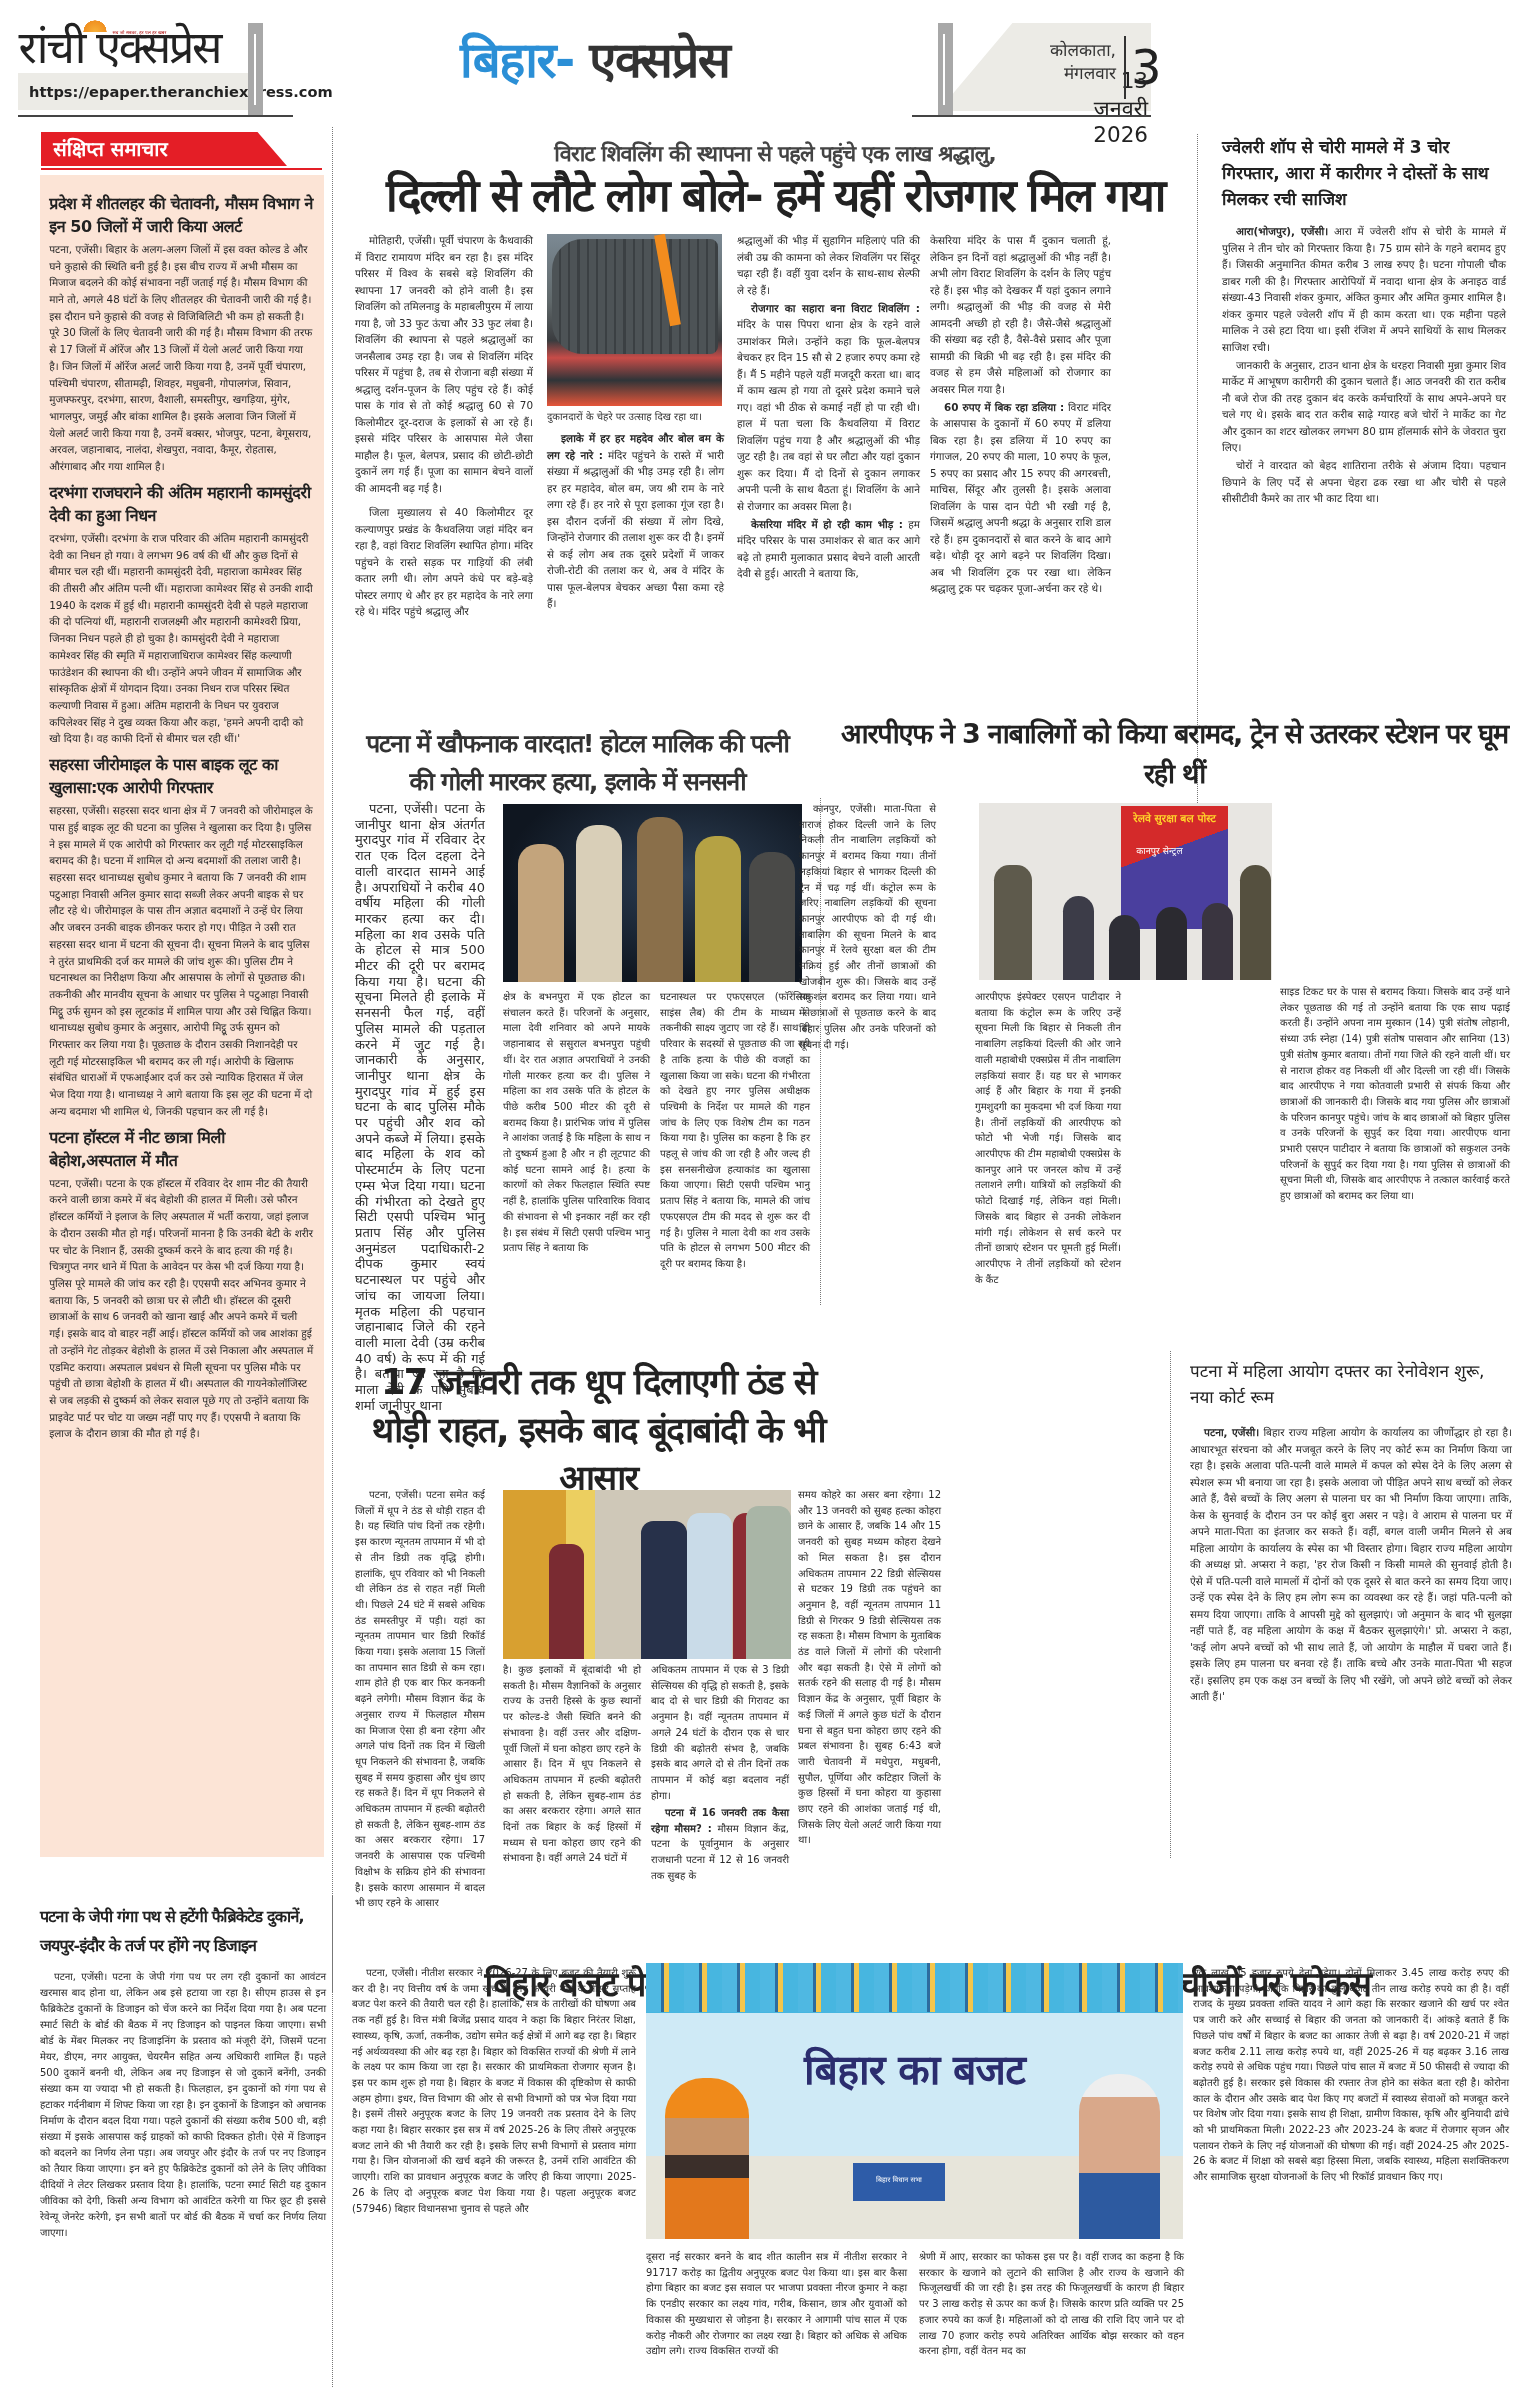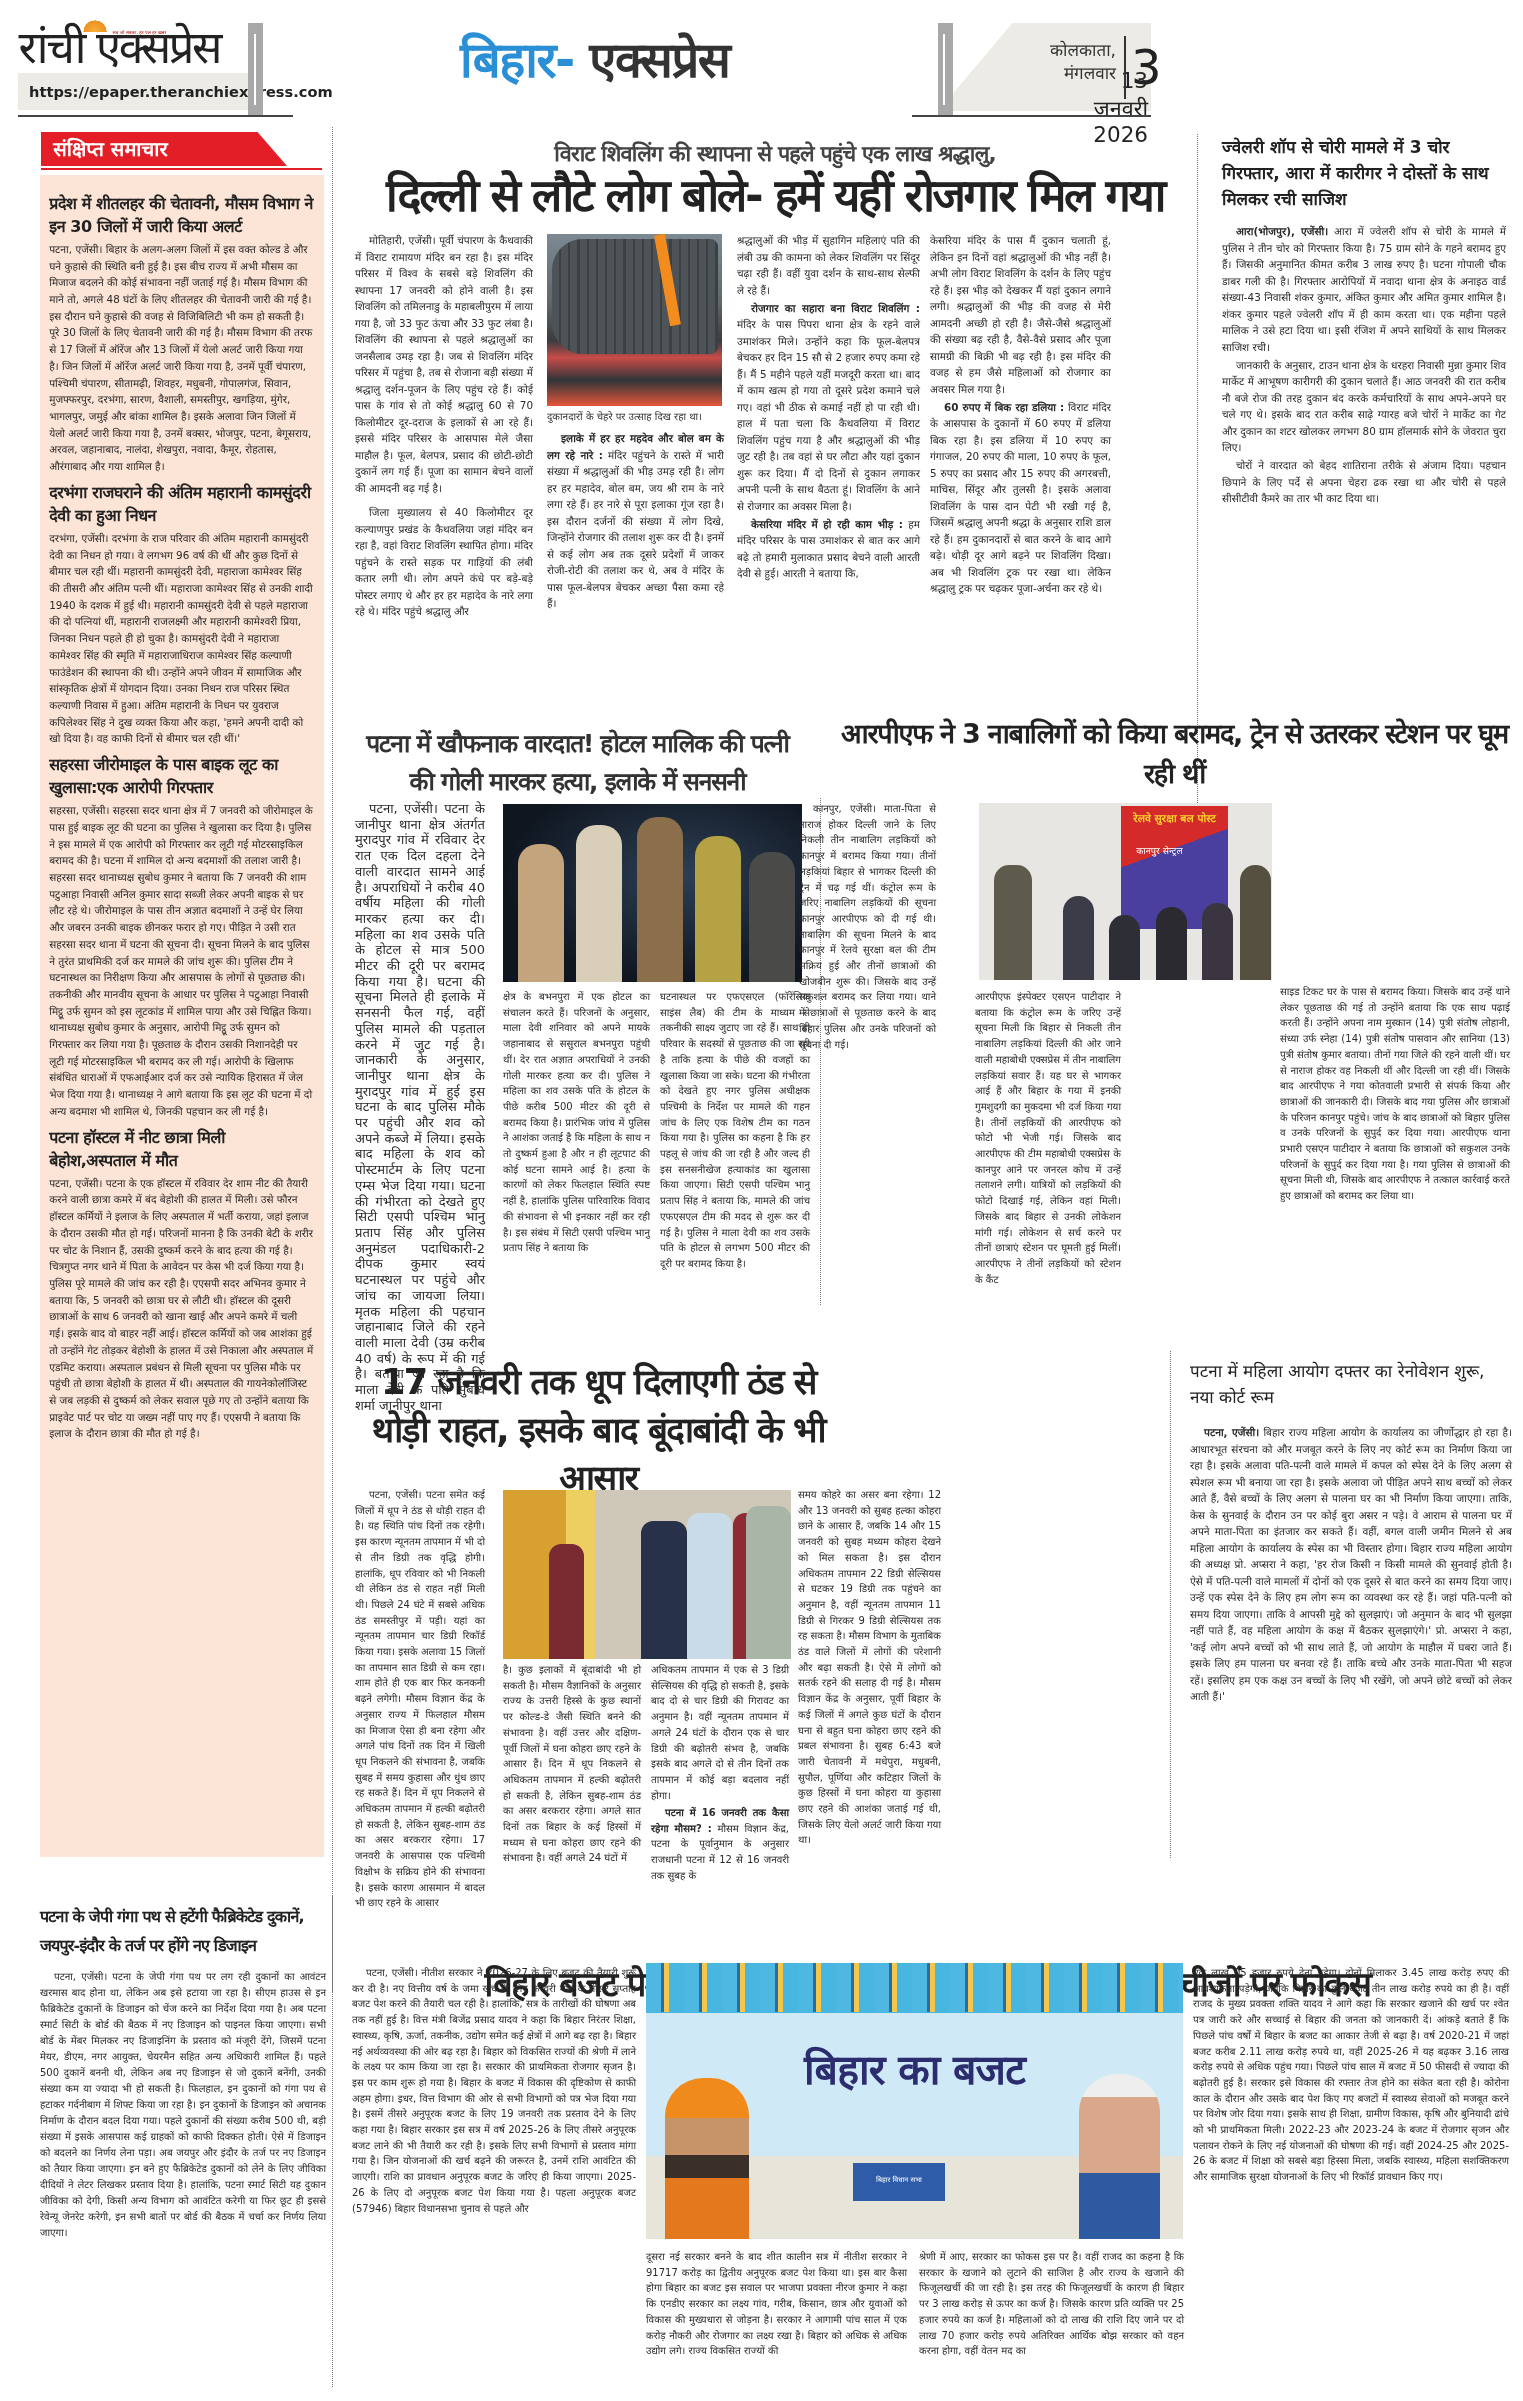--- a/index.html
+++ b/index.html
@@ -115,21 +115,21 @@
 <div id="dateline1" class="abs">कोलकाता, मंगलवार</div>
 <div id="dateline2" class="abs">13 जनवरी 2026</div>
 <div id="datesep" class="abs"></div>
 <div id="pagenum" class="abs">3</div>
 <div id="hline2" class="abs"></div>
 
 <div id="brief-tab" class="abs"><span>संक्षिप्त समाचार</span></div>
 <div id="brief-line" class="abs"></div>
 <div id="brief-box" class="abs">
   <article>
-    <h3>प्रदेश में शीतलहर की चेतावनी, मौसम विभाग ने इन 30 जिलों में जारी किया अलर्ट</h3>
+    <h3>प्रदेश में शीतलहर की चेतावनी, मौसम विभाग ने इन 50 जिलों में जारी किया अलर्ट</h3>
     <div class="body-text">पटना, एजेंसी। बिहार के अलग-अलग जिलों में इस वक्त कोल्ड डे और घने कुहासे की स्थिति बनी हुई है। इस बीच राज्य में अभी मौसम का मिजाज बदलने की कोई संभावना नहीं जताई गई है। मौसम विभाग की माने तो, अगले 48 घंटों के लिए शीतलहर की चेतावनी जारी की गई है। इस दौरान घने कुहासे की वजह से विजिबिलिटी भी कम हो सकती है। पूरे 30 जिलों के लिए चेतावनी जारी की गई है। मौसम विभाग की तरफ से 17 जिलों में ऑरेंज और 13 जिलों में येलो अलर्ट जारी किया गया है। जिन जिलों में ऑरेंज अलर्ट जारी किया गया है, उनमें पूर्वी चंपारण, पश्चिमी चंपारण, सीतामढ़ी, शिवहर, मधुबनी, गोपालगंज, सिवान, मुजफ्फरपुर, दरभंगा, सारण, वैशाली, समस्तीपुर, खगड़िया, मुंगेर, भागलपुर, जमुई और बांका शामिल है। इसके अलावा जिन जिलों में येलो अलर्ट जारी किया गया है, उनमें बक्सर, भोजपुर, पटना, बेगूसराय, अरवल, जहानाबाद, नालंदा, शेखपुरा, नवादा, कैमूर, रोहतास, औरंगाबाद और गया शामिल है।</div>
   </article>
   <article>
     <h3>दरभंगा राजघराने की अंतिम महारानी कामसुंदरी देवी का हुआ निधन</h3>
     <div class="body-text">दरभंगा, एजेंसी। दरभंगा के राज परिवार की अंतिम महारानी कामसुंदरी देवी का निधन हो गया। वे लगभग 96 वर्ष की थीं और कुछ दिनों से बीमार चल रही थीं। महारानी कामसुंदरी देवी, महाराजा कामेश्वर सिंह की तीसरी और अंतिम पत्नी थीं। महाराजा कामेश्वर सिंह से उनकी शादी 1940 के दशक में हुई थी। महारानी कामसुंदरी देवी से पहले महाराजा की दो पत्नियां थीं, महारानी राजलक्ष्मी और महारानी कामेश्वरी प्रिया, जिनका निधन पहले ही हो चुका है। कामसुंदरी देवी ने महाराजा कामेश्वर सिंह की स्मृति में महाराजाधिराज कामेश्वर सिंह कल्याणी फाउंडेशन की स्थापना की थी। उन्होंने अपने जीवन में सामाजिक और सांस्कृतिक क्षेत्रों में योगदान दिया। उनका निधन राज परिसर स्थित कल्याणी निवास में हुआ। अंतिम महारानी के निधन पर युवराज कपिलेश्वर सिंह ने दुख व्यक्त किया और कहा, 'हमने अपनी दादी को खो दिया है। वह काफी दिनों से बीमार चल रही थीं।'</div>
   </article>
   <article>
     <h3>सहरसा जीरोमाइल के पास बाइक लूट का खुलासा:एक आरोपी गिरफ्तार</h3>
     <div class="body-text">सहरसा, एजेंसी। सहरसा सदर थाना क्षेत्र में 7 जनवरी को जीरोमाइल के पास हुई बाइक लूट की घटना का पुलिस ने खुलासा कर दिया है। पुलिस ने इस मामले में एक आरोपी को गिरफ्तार कर लूटी गई मोटरसाइकिल बरामद की है। घटना में शामिल दो अन्य बदमाशों की तलाश जारी है। सहरसा सदर थानाध्यक्ष सुबोध कुमार ने बताया कि 7 जनवरी की शाम पटुआहा निवासी अनिल कुमार सादा सब्जी लेकर अपनी बाइक से घर लौट रहे थे। जीरोमाइल के पास तीन अज्ञात बदमाशों ने उन्हें घेर लिया और जबरन उनकी बाइक छीनकर फरार हो गए। पीड़ित ने उसी रात सहरसा सदर थाना में घटना की सूचना दी। सूचना मिलने के बाद पुलिस ने तुरंत प्राथमिकी दर्ज कर मामले की जांच शुरू की। पुलिस टीम ने घटनास्थल का निरीक्षण किया और आसपास के लोगों से पूछताछ की। तकनीकी और मानवीय सूचना के आधार पर पुलिस ने पटुआहा निवासी मिट्ठू उर्फ सुमन को इस लूटकांड में शामिल पाया और उसे चिह्नित किया। थानाध्यक्ष सुबोध कुमार के अनुसार, आरोपी मिट्ठू उर्फ सुमन को गिरफ्तार कर लिया गया है। पूछताछ के दौरान उसकी निशानदेही पर लूटी गई मोटरसाइकिल भी बरामद कर ली गई। आरोपी के खिलाफ संबंधित धाराओं में एफआईआर दर्ज कर उसे न्यायिक हिरासत में जेल भेज दिया गया है। थानाध्यक्ष ने आगे बताया कि इस लूट की घटना में दो अन्य बदमाश भी शामिल थे, जिनकी पहचान कर ली गई है।</div>
   </article>

